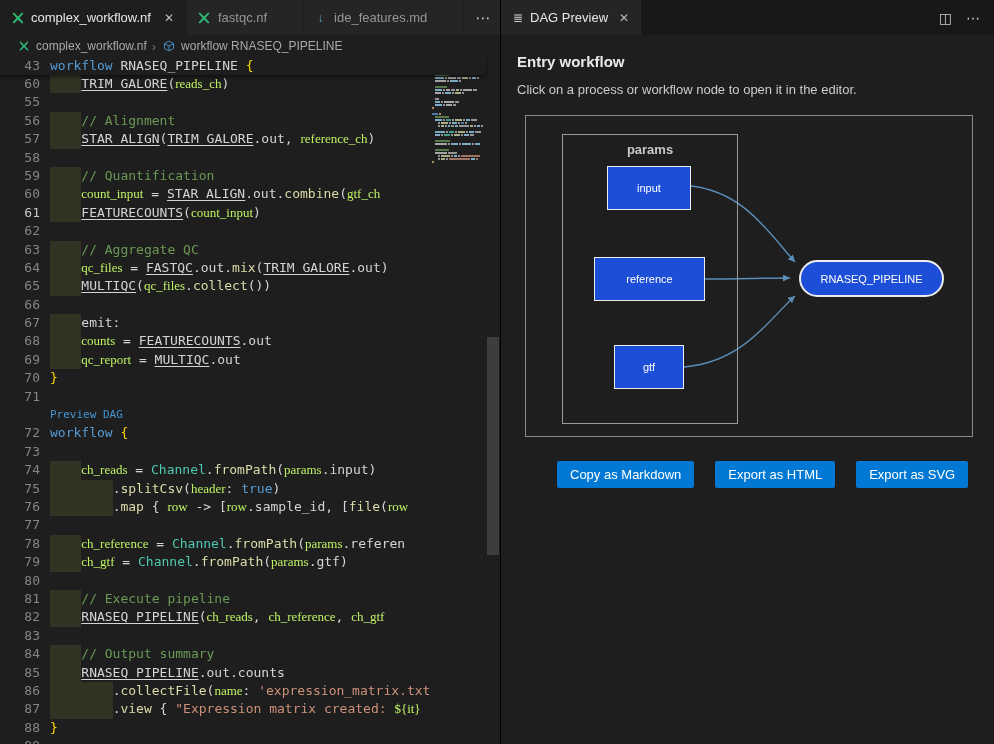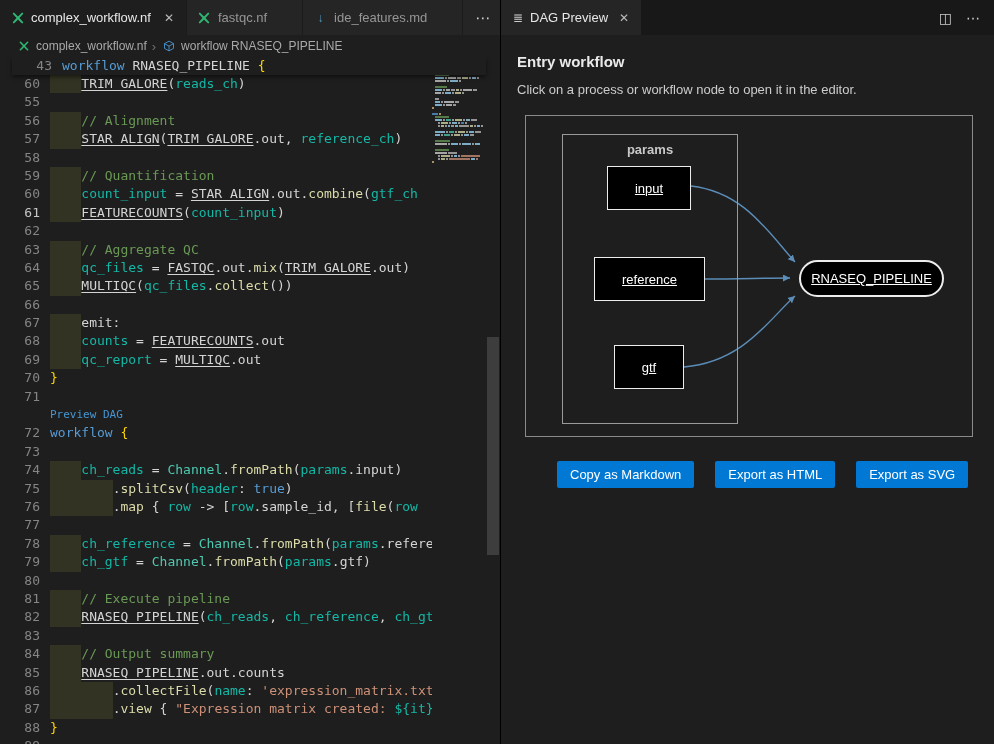--- a/index.html
+++ b/index.html
@@ -34,26 +34,26 @@
   .ln { width:40px; flex:none; text-align:right; color:#858585; user-select:none; }
   .ln.act { color:#c6c6c6; }
   .codetext { margin-left:10px; position:relative; white-space:pre; }
   .indhl { position:absolute; left:0; top:0; height:100%; background:rgba(190,190,70,0.13); }
   .lens { color:#4596d3; font-size:11px; line-height:18.4px; }
   .tk-kw   { color:#569cd6; }
   .tk-cmt  { color:#6a9955; }
   .tk-fn   { color:#dcdcaa; }
   .tk-type { color:#4ec9b0; }
   .tk-str  { color:#ce9178; }
-  .tk-var  { color:#14b8a6; }
+  .tk-var  { color:#bef264;font-family:Liberation Serif, serif; }
   .tk-pl   { color:#d4d4d4; }
   .tk-brace{ color:#ffd700; }
   .tk-proc { color:#d4d4d4; text-decoration:underline; text-underline-offset:2px; }
 
-  .sticky { position:absolute; top:0; left:12px; right:14px; height:18.4px; background:#1e1e1e;
+  .sticky { position:absolute; top:0; left:0; right:14px; height:18.4px; background:#1e1e1e;
             box-shadow:0 2px 4px rgba(0,0,0,0.5); z-index:3; }
   .minimap { position:absolute; top:2px; right:14px; width:54px; bottom:0; z-index:2; }
   .mml { height:2px; margin-bottom:1px; display:flex; gap:1px; }
   .mms { height:2px; opacity:0.75; flex:none; }
   .vscroll { position:absolute; right:0; top:0; width:14px; bottom:0; z-index:4; }
   .vthumb { position:absolute; left:1px; right:1px; top:280px; height:218px; background:rgba(121,121,121,0.35); }
 
   
   .side-panel { flex:1; background:#1e1e1e; border-left:1px solid #000; display:flex; flex-direction:column; }
   .panel-header { height:35px; background:#181818; display:flex; align-items:stretch; flex:none; }
@@ -63,22 +63,22 @@
   .ptab-close { font-size:12px; color:#bbbbbb; margin-left:4px; }
   .panel-actions { margin-left:auto; display:flex; align-items:center; gap:14px; padding-right:14px; color:#cccccc; font-size:14px; }
   .panel-actions span { cursor:pointer; }
   .panel-content { padding:16px; }
   .heading { font-size:15px; font-weight:700; color:#eaeaea; margin:2px 0 12px; }
   .desc { font-size:13px; color:#cccccc; margin:0 0 18px; }
 
   .dagbox { position:relative; margin-left:8px; width:448px; height:322px; border:1px solid #8a8a8a; }
   .cluster { position:absolute; left:36px; top:18px; width:176px; height:290px; border:1px solid #9a9a9a; }
   .cluster-label { position:absolute; top:7px; left:0; width:100%; text-align:center; color:#c8c8c8; font-size:13px; font-weight:600; }
-  .node { position:absolute; border:1.5px solid #ececec; background:#000000; color:#ffffff;
-          display:flex; align-items:center; justify-content:center; font-size:13px; cursor:pointer;text-decoration:underline; }
+  .node { position:absolute; border:1.5px solid #ececec; background:#1d4ed8; color:#ffffff;
+          display:flex; align-items:center; justify-content:center; font-size:11px; cursor:pointer; }
   .node-input     { left:81px;  top:50px;  width:84px;  height:44px; }
   .node-reference { left:68px;  top:141px; width:111px; height:44px; }
   .node-gtf       { left:88px;  top:229px; width:70px;  height:44px; }
   .node-target    { left:273px; top:144px; width:145px; height:37px; border-radius:19px; border-width:2px; }
   .edges { position:absolute; left:0; top:0; width:448px; height:322px; pointer-events:none; }
 
   .btn-row { display:flex; gap:21px; margin-top:24px; margin-left:40px; }
   .btn { background:#0078d4; color:#ffffff; border:none; border-radius:2px;
          font-size:13px; padding:6px 13px; font-family:"Liberation Sans", sans-serif; cursor:pointer; }
 </style>

